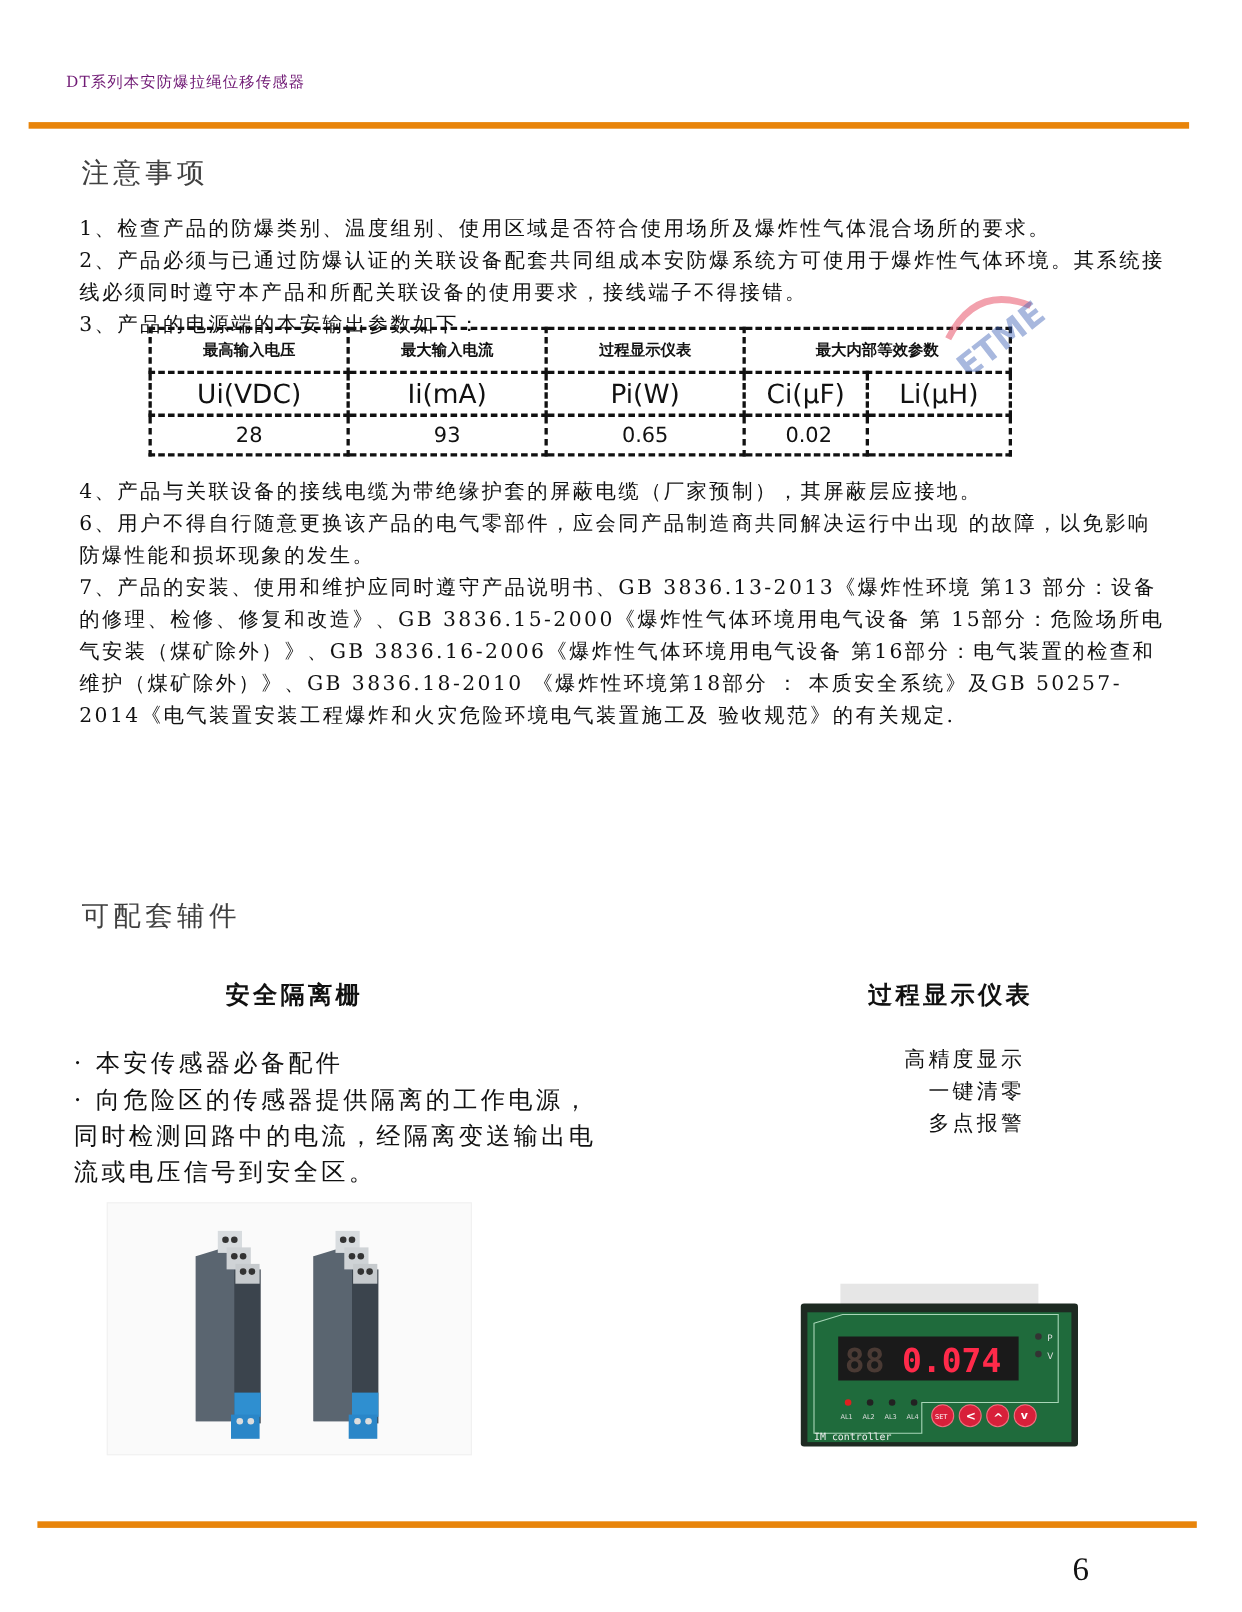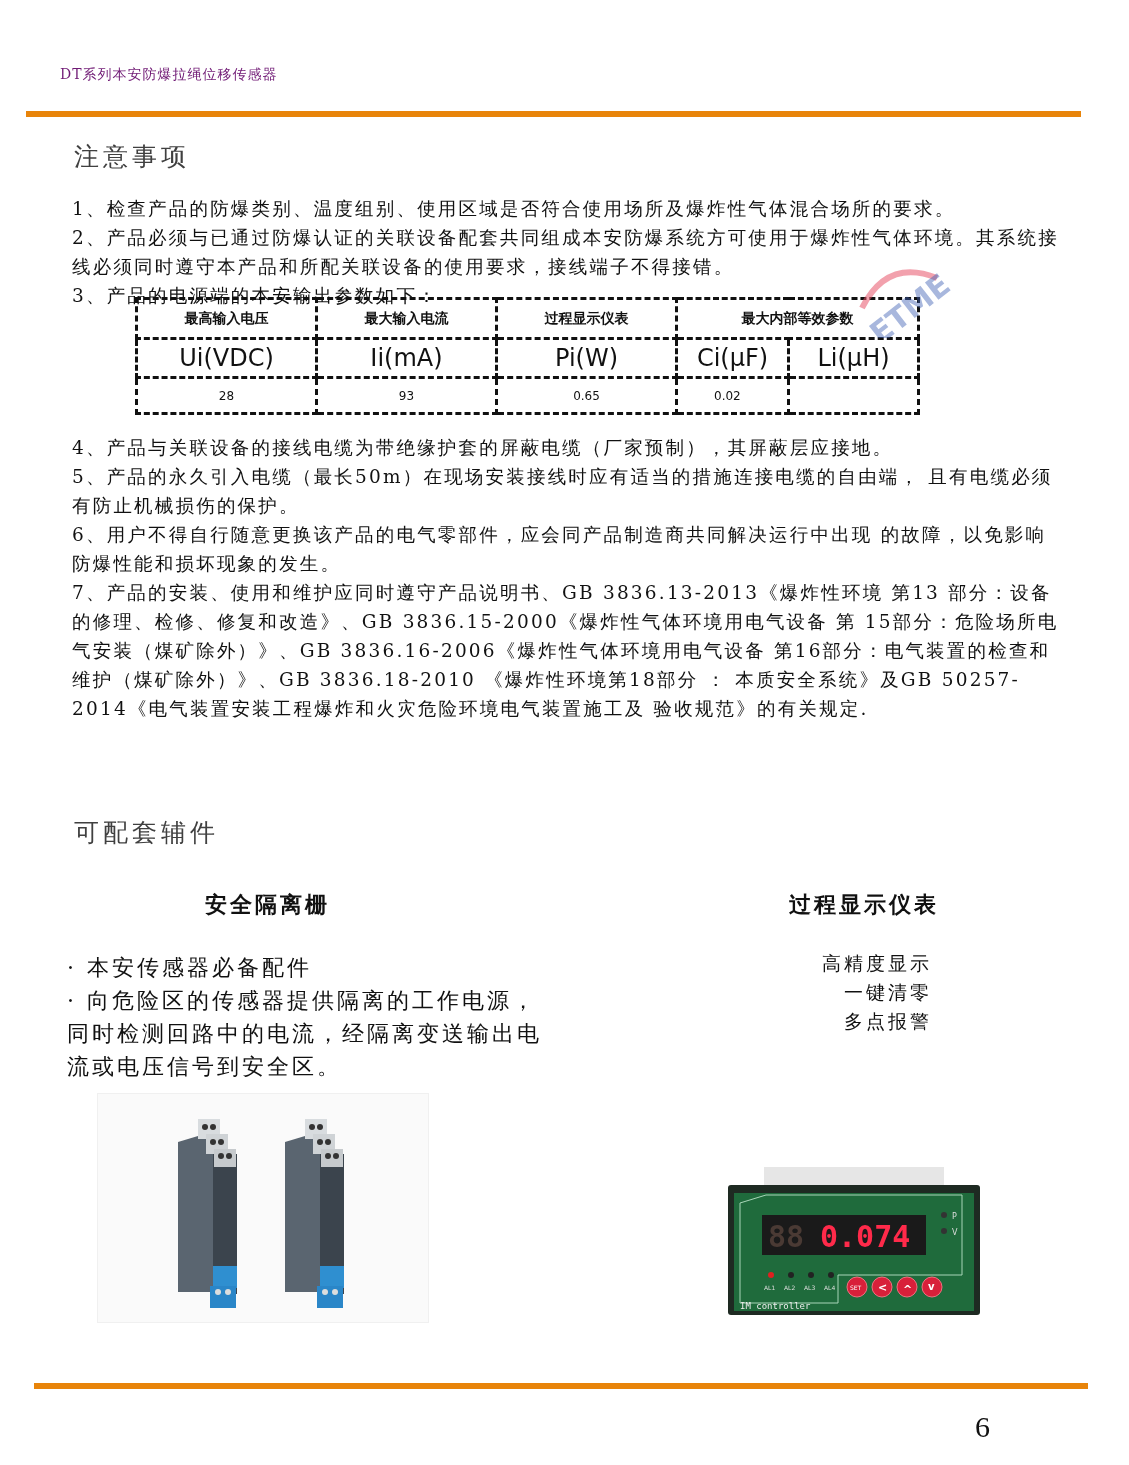--- a/index.html
+++ b/index.html
@@ -11,21 +11,21 @@
   .rule-top { left: 26px; top: 111px; width: 1055px; }
   .rule-bottom { left: 34px; top: 1383px; width: 1054px; }
   .section-title { font-size: 25px; color: #404040; letter-spacing: 4px; }
   .para { left: 72px; width: 990px; font-size: 18.5px; line-height: 29px; letter-spacing: 2.2px; }
   .para p { margin: 0; }
   .table-wrap { left: 135px; top: 297px; }
   table.params { border-collapse: collapse; font-family: "DejaVu Sans", "Liberation Sans", sans-serif; }
   table.params td { border: 3px dashed #111; text-align: center; padding: 0; }
   table.params tr.h1 td { height: 37px; font-size: 14px; font-weight: bold; }
   table.params tr.h2 td { height: 36px; font-size: 24px; font-weight: normal; }
-  table.params tr.vals td { height: 33px; font-size: 12px; }
+  table.params tr.vals td { height: 33px; font-size: 19px; }
   .watermark { left: 842px; top: 258px; width: 110px; height: 80px; }
   .sub-title { font-size: 22px; font-weight: bold; letter-spacing: 3px; margin-left: 12px; }
   .bullets { font-size: 22px; line-height: 33px; letter-spacing: 3px; }
   .bullets p { margin: 0; }
   .features { font-size: 19px; line-height: 29px; letter-spacing: 3px; }
   .features p { margin: 0; text-align: right; }
   .img-box { left: 97px; top: 1093px; width: 330px; height: 228px; background: #fafafa; border: 1px solid #f0f0f0; }
   .page-num { left: 975px; top: 1410px; font-size: 30px; font-family: "Liberation Serif", serif; }
 </style>
 </head>
@@ -71,21 +71,20 @@
 
 <div class="abs watermark">
   <svg width="110" height="80" viewBox="0 0 110 80">
     <path d="M20 50 Q45 0 95 20" stroke="#e8546a" stroke-width="6" fill="none" opacity="0.55"></path>
     <text x="18" y="72" transform="rotate(-38 50 50)" font-family="DejaVu Sans, sans-serif" font-weight="bold" font-size="30" fill="#3f62b5" opacity="0.45">ETME</text>
   </svg>
 </div>
 
 <div class="abs para" style="top:433px;">
   <p>4、产品与关联设备的接线电缆为带绝缘护套的屏蔽电缆（厂家预制），其屏蔽层应接地。</p>
-  <p>5、产品的永久引入电缆（最长50m）在现场安装接线时应有适当的措施连接电缆的自由端， 且有电缆必须有防止机械损伤的保护。</p>
   <p>6、用户不得自行随意更换该产品的电气零部件，应会同产品制造商共同解决运行中出现 的故障，以免影响防爆性能和损坏现象的发生。</p>
   <p>7、产品的安装、使用和维护应同时遵守产品说明书、GB 3836.13-2013《爆炸性环境 第13 部分：设备的修理、检修、修复和改造》、GB 3836.15-2000《爆炸性气体环境用电气设备 第 15部分：危险场所电气安装（煤矿除外）》、GB 3836.16-2006《爆炸性气体环境用电气设备 第16部分：电气装置的检查和维护（煤矿除外）》、GB 3836.18-2010 《爆炸性环境第18部分 ： 本质安全系统》及GB 50257-2014《电气装置安装工程爆炸和火灾危险环境电气装置施工及 验收规范》的有关规定.</p>
 </div>
 
 <div class="abs section-title" style="left:74px; top:816px;">可配套辅件</div>
 
 <div class="abs sub-title" style="left:193px; top:890px;">安全隔离栅</div>
 <div class="abs bullets" style="left:67px; top:951px; width:520px;">
   <p>· 本安传感器必备配件</p>
   <p>· 向危险区的传感器提供隔离的工作电源，</p>

